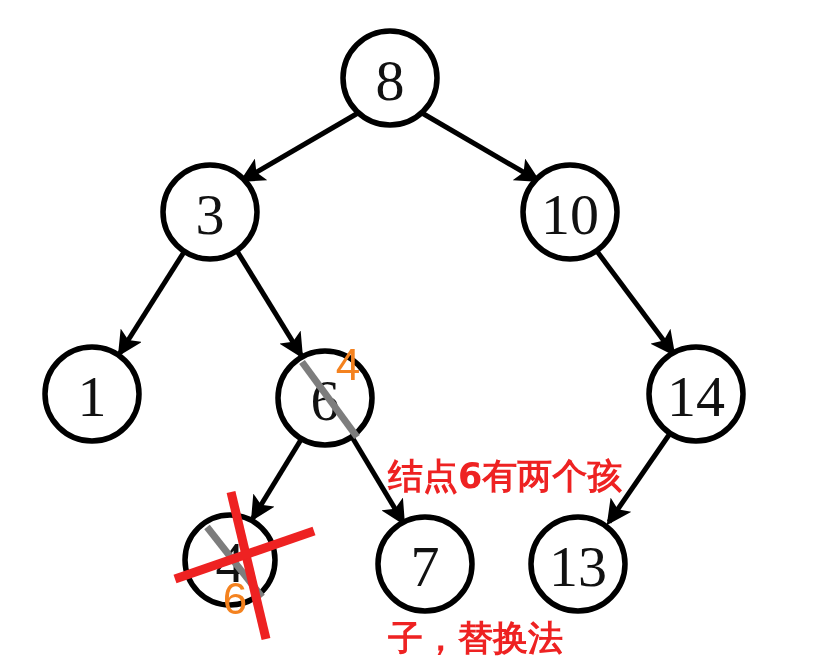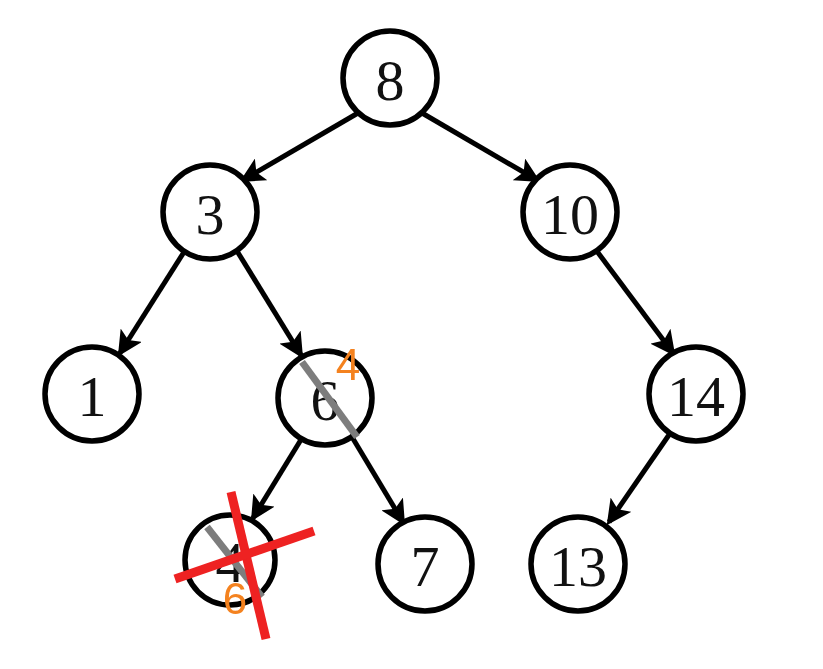--- a/index.html
+++ b/index.html
@@ -142,15 +142,17 @@
       <text class="node-label" x="578" y="566">13</text>
     </g>
 
     <g>
       <line class="cross-red" x1="231" y1="492" x2="266" y2="639"></line>
       <line class="cross-red" x1="175" y1="579" x2="314" y2="531"></line>
     </g>
   </svg>
 
   <div class="annotation" style="left: 388px; top: 340px;">
+    <div>结点6有两个孩</div>
+    <div>子，替换法</div>
   </div>
 
 </div>
 
 </body></html>

